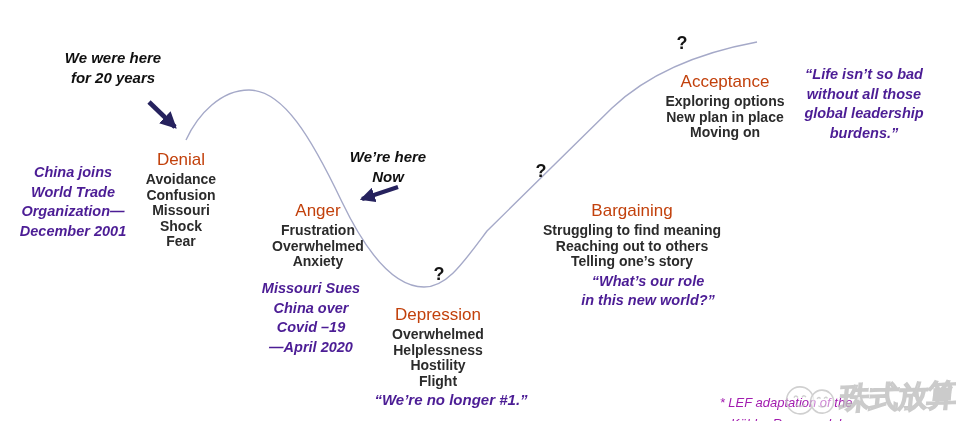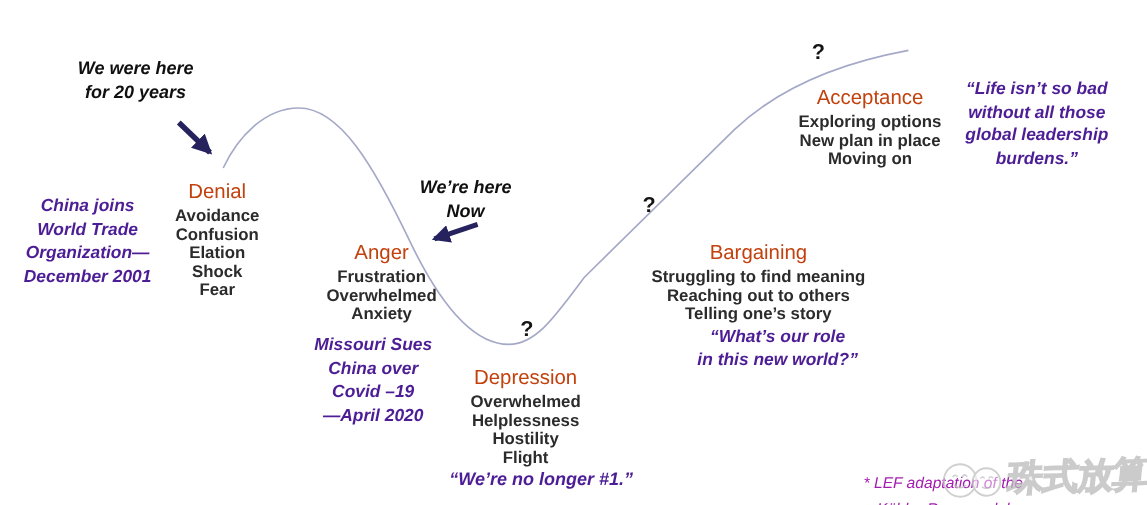--- a/index.html
+++ b/index.html
@@ -98,21 +98,21 @@
     <div class="line">“Life isn’t so bad</div>
     <div class="line">without all those</div>
     <div class="line">global leadership</div>
     <div class="line">burdens.”</div>
   </div>
 
   <div class="stage" style="left:181px; top:126px;">
     <div class="stage-title">Denial</div>
     <div class="stage-item">Avoidance</div>
     <div class="stage-item">Confusion</div>
-    <div class="stage-item">Elation</div>
+    <div class="stage-item">Missouri</div>
     <div class="stage-item">Shock</div>
     <div class="stage-item">Fear</div>
   </div>
 
   <div class="stage" style="left:318px; top:177px;">
     <div class="stage-title">Anger</div>
     <div class="stage-item">Frustration</div>
     <div class="stage-item">Overwhelmed</div>
     <div class="stage-item">Anxiety</div>
   </div>

